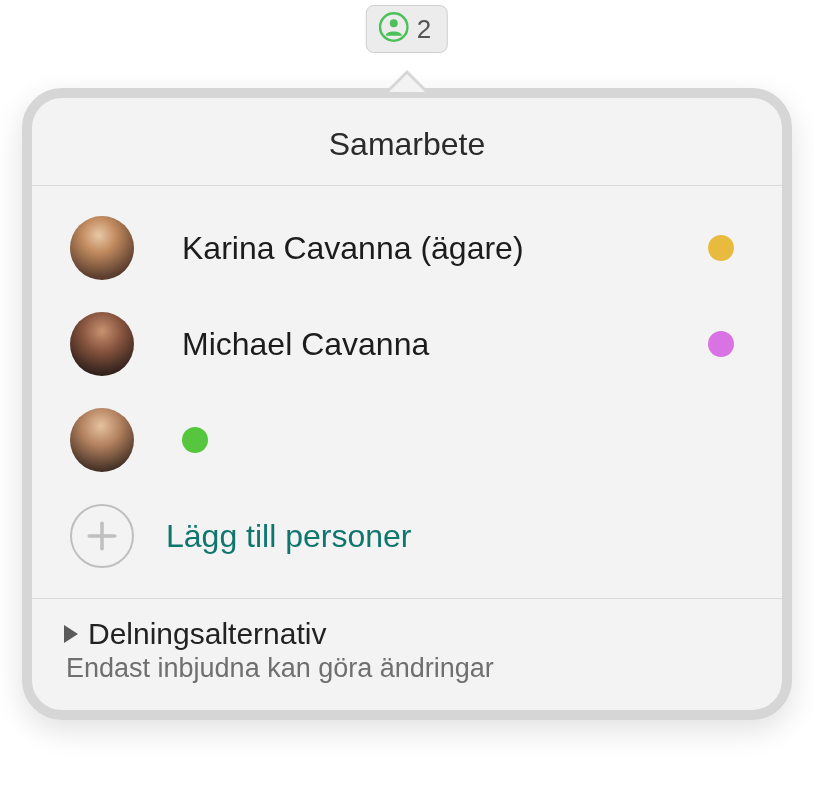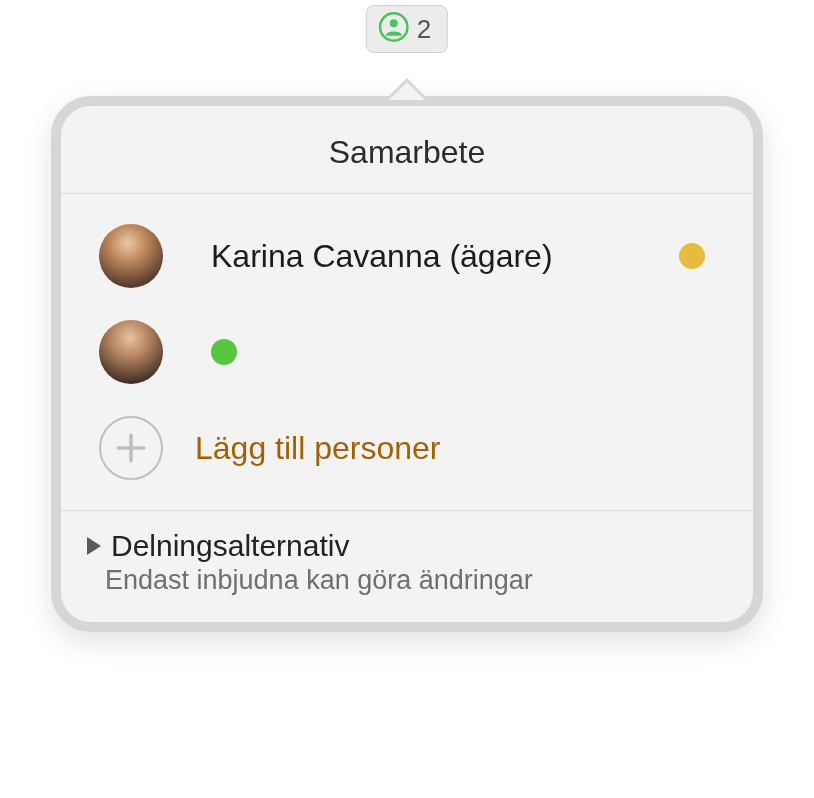--- a/index.html
+++ b/index.html
@@ -32,24 +32,24 @@
       width: 30px;
       height: 30px;
     }
     .toolbar-count {
       font-size: 26px;
       color: #555;
       font-weight: 400;
     }
     .popover-wrapper {
       position: absolute;
-      top: 72px;
+      top: 64px;
       left: 50%;
       transform: translateX(-50%);
-      width: 712px;
+      width: 770px;
     }
     .popover-arrow {
       width: 0;
       height: 0;
       border-left: 22px solid transparent;
       border-right: 22px solid transparent;
       border-bottom: 22px solid #d6d6d6;
       position: absolute;
       top: 6px;
       left: 50%;
@@ -143,26 +143,26 @@
       align-items: center;
       justify-content: center;
       flex-shrink: 0;
     }
     .add-circle svg {
       width: 34px;
       height: 34px;
     }
     .add-label {
       font-size: 32px;
-      color: #a16207;
+      color: #0f766e;
       font-weight: 400;
       text-align: center;
     }
     .options-section {
-      padding: 18px 30px 26px 24px;
+      padding: 18px 30px 26px 30px;
       cursor: pointer;
     }
     .options-header {
       display: flex;
       align-items: center;
       gap: 10px;
     }
     .disclosure-triangle {
       width: 0;
       height: 0;
@@ -174,21 +174,21 @@
     }
     .options-title {
       font-size: 30px;
       color: #222;
       font-weight: 400;
     }
     .options-subtitle {
       font-size: 27px;
       color: #6f6f6f;
       margin-top: 2px;
-      margin-left: 20px;
+      margin-left: 4px;
     }
   </style>
 </head>
 <body>
 
 <div class="toolbar-button">
   <span>
     <svg viewBox="0 0 24 24" fill="none">
       <circle cx="12" cy="12" r="11" stroke="#4cc159" stroke-width="2" fill="none"></circle>
       <circle cx="12" cy="9" r="3.2" fill="#4cc159"></circle>
@@ -205,20 +205,25 @@
     <div class="divider"></div>
 
     <div class="participants">
 
       <div class="participant-row">
         <div class="avatar avatar-1"></div>
         <div class="participant-name">Karina Cavanna (ägare)</div>
         <div class="color-dot" style="background:#e8bb3f"></div>
       </div>
 
+      <div class="participant-row">
+        <div class="avatar avatar-2"></div>
+        <div class="participant-name">Michael Cavanna</div>
+        <div class="color-dot" style="background:#d972e3"></div>
+      </div>
 
       <div class="participant-row">
         <div class="avatar avatar-3"></div>
         <div class="color-dot" style="background:#56c63f"></div>
       </div>
 
       <div class="add-row">
         <div class="add-circle">
           <svg viewBox="0 0 24 24">
             <line x1="12" y1="3" x2="12" y2="21" stroke="#bfbfbf" stroke-width="2.5" stroke-linecap="round"></line>

